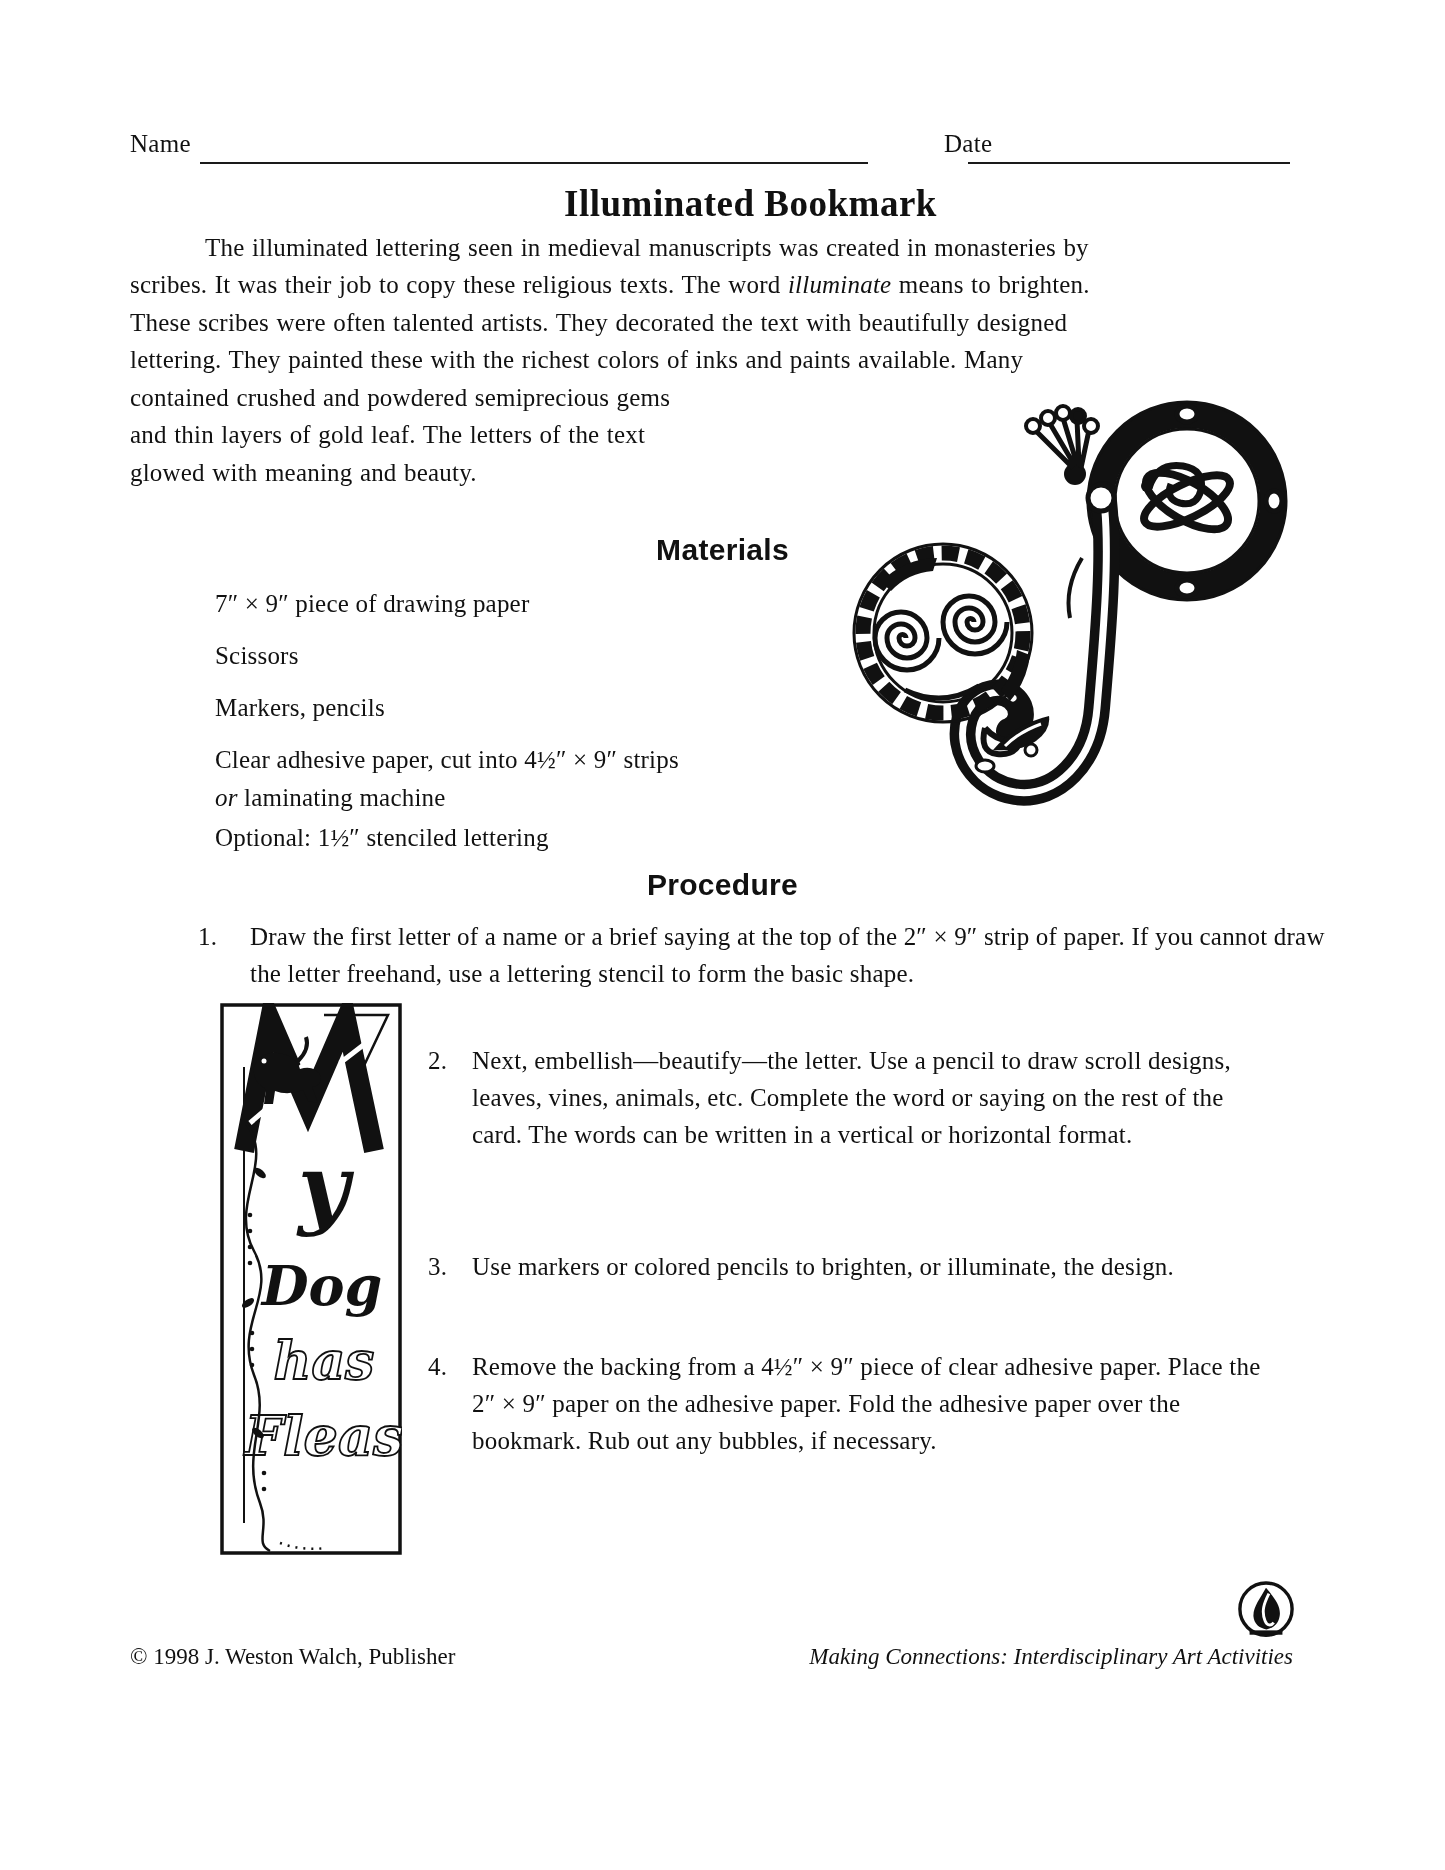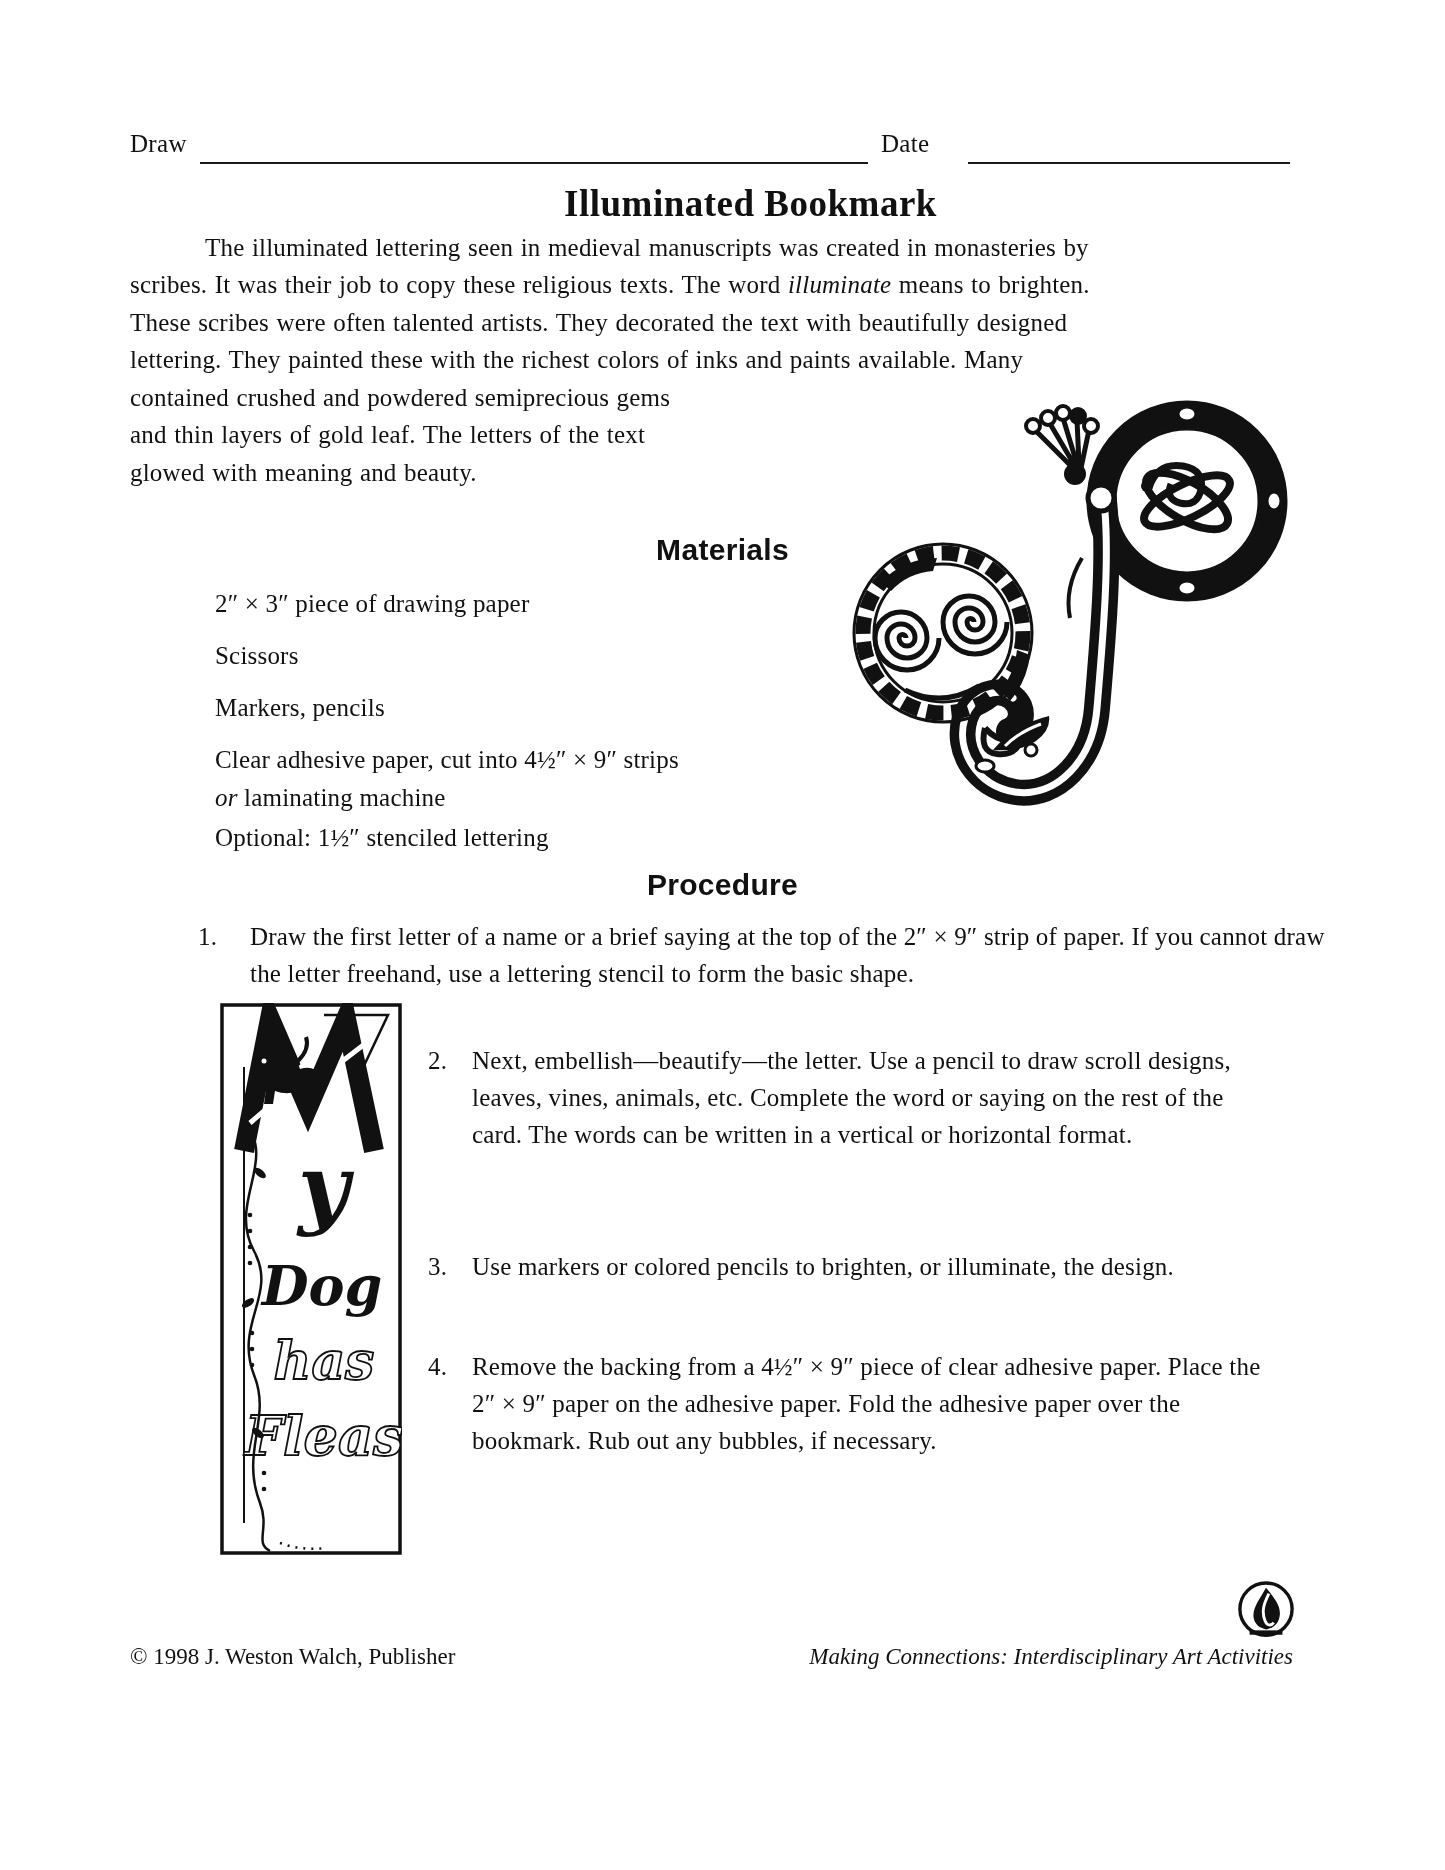--- a/index.html
+++ b/index.html
@@ -8,21 +8,21 @@
     width:1445px;height:1870px;
     background:#ffffff;
     font-family:"Liberation Serif", serif;
     color:#111;
     overflow:hidden;
     margin:0 auto;
   }
   
   .hdr-label{position:absolute;top:130px;font-size:25px;letter-spacing:.3px;}
   .name-label{left:130px;}
-  .date-label{left:881px;}
+  .date-label{left:944px;}
   .blank-line{position:absolute;top:134px;height:28px;border-bottom:2.5px solid #1a1a1a;}
   .name-line{left:200px;width:668px;}
   .date-line{left:968px;width:322px;}
   
   .title{
     position:absolute;top:182px;left:0;width:100%;text-align:center;
     font-family:Liberation Serif, serif;font-weight:bold;
     font-size:37px;letter-spacing:.5px;padding-left:28px;
   }
   .sect-head{
@@ -61,21 +61,21 @@
   .f-copy{left:130px;}
   .f-page{left:0;width:100%;text-align:center;font-style:italic;}
   .f-series{right:152px;font-style:italic;}
   svg text{font-family:"DejaVu Serif", serif;}
 </style>
 </head>
 <body>
 
 <div class="page">
 
-  <div class="hdr-label name-label">Draw</div>
+  <div class="hdr-label name-label">Name</div>
   <div class="blank-line name-line"></div>
   <div class="hdr-label date-label">Date</div>
   <div class="blank-line date-line"></div>
 
   <div class="title">Illuminated Bookmark</div>
 
   <div class="intro-line il1">The illuminated lettering seen in medieval manuscripts was created in monasteries by</div>
   <div class="intro-line il2"><span>scribes. It was their job to copy these religious texts. The word </span><span class="it">illuminate</span><span> means to brighten.</span></div>
   <div class="intro-line il4">lettering. They painted these with the richest colors of inks and paints available. Many</div>
   <div class="intro-line il3">These scribes were often talented artists. They decorated the text with beautifully designed</div>
@@ -131,21 +131,21 @@
         <path d="M 104 240 a32,32 0 0,1 -64,0 a26,26 0 0,1 52,0 a20,20 0 0,1 -40,0 a14,14 0 0,1 28,0 a8,8 0 0,1 -16,0 a3.5,3.5 0 0,1 7,0" fill="none" stroke="#111" stroke-width="5"></path>
         <path d="M 172 224 a32,32 0 0,1 -64,0 a26,26 0 0,1 52,0 a20,20 0 0,1 -40,0 a14,14 0 0,1 28,0 a8,8 0 0,1 -16,0 a3.5,3.5 0 0,1 7,0" fill="none" stroke="#111" stroke-width="5"></path>
         <path d="M 46 184 a78 78 0 0 1 56 -24 l -4 13 a64 64 0 0 0 -42 20 z" fill="#111"></path>
         <path d="M 166 292 a74 74 0 0 0 16 -40 l 13 5 a86 86 0 0 1 -20 46 z" fill="#111"></path>
         <path d="M 70 292 q 38 18 74 -4" stroke="#111" stroke-width="5" fill="none"></path>
       </g>
     </svg>
   </div>
 
   <div class="sect-head materials-head">Materials</div>
-  <div class="mat-item mi1">2″ × 3″ piece of drawing paper</div>
+  <div class="mat-item mi1">7″ × 9″ piece of drawing paper</div>
   <div class="mat-item mi2">Scissors</div>
   <div class="mat-item mi3">Markers, pencils</div>
   <div class="mat-item mi4">Clear adhesive paper, cut into 4½″ × 9″ strips</div>
   <div class="mat-item mi4b"><span class="it">or</span><span> laminating machine</span></div>
   <div class="mat-item mi5">Optional:  1½″ stenciled lettering</div>
 
   <div class="sect-head procedure-head">Procedure</div>
 
   <div class="step s1">
     <div class="num">1.</div>

